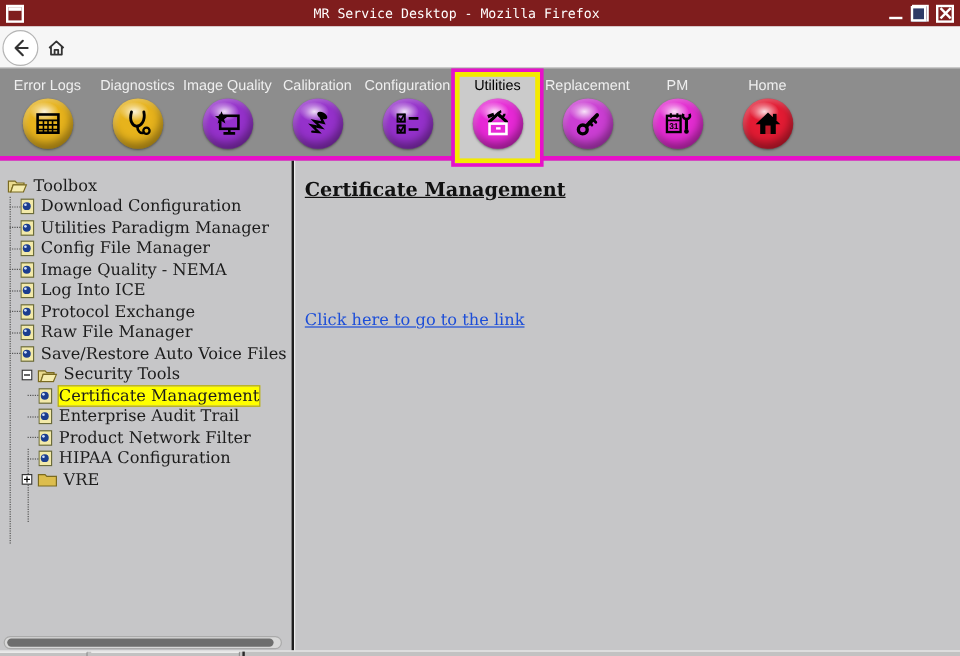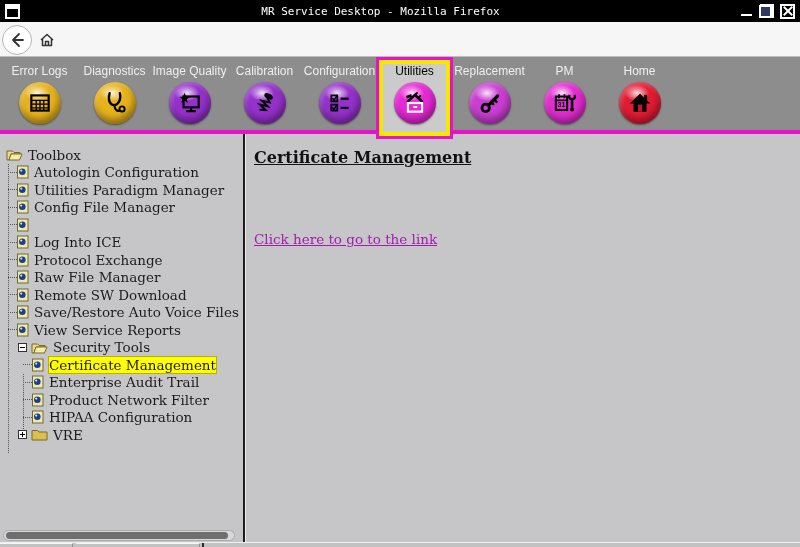--- a/index.html
+++ b/index.html
@@ -2,21 +2,21 @@
 <html><head>
 <meta charset="utf-8">
 <style>
   * { margin:0; padding:0; box-sizing:border-box; }
   html,body { width:800px; height:547px; overflow:hidden; }
   body { font-family:"Liberation Sans", sans-serif; }
   #screen { position:relative; width:800px; height:547px; background:#c6c6c8; }
 
   
   .titlebar { position:absolute; top:0; left:0; width:800px; height:22px;
-    background:#000000; display:flex; align-items:center; padding:0 5px; }
+    background:#7f1d1d; display:flex; align-items:center; padding:0 5px; }
   .win-menu-icon { width:15px; height:15px; border:2px solid #fff; position:relative; }
   .win-menu-icon::before { content:''; position:absolute; top:0; left:0; right:0; height:3px; background:#fff; }
   .title-text { flex:1; text-align:center; color:#fff; font:11px "DejaVu Sans Mono", monospace; letter-spacing:0; }
   .win-controls { display:flex; align-items:center; gap:6px; }
   .btn-min { width:12px; height:14px; position:relative; }
   .btn-min::before { content:''; position:absolute; bottom:2px; left:0; width:11px; height:2px; background:#fff; }
   .btn-restore { width:15px; height:14px; position:relative; }
   .btn-restore::before { content:''; position:absolute; top:0; right:0; width:10px; height:10px; border:2px solid #fff; }
   .btn-restore::after { content:''; position:absolute; bottom:0; left:0; width:9px; height:9px; border:2px solid #fff; background:#2e3a66; }
   .btn-close { width:15px; height:15px; border:2px solid #fff; position:relative; }
@@ -74,22 +74,22 @@
   .hscroll-thumb { position:absolute; left:2px; top:1px; width:222px; height:7px; background:#6e6e6e; border-radius:4px; }
 
   .status-strip { position:absolute; left:0; bottom:0; width:800px; height:5px; background:#c2c2c2;
     border-top:1px solid #efefef; z-index:5; }
   .seg { position:absolute; top:0; height:5px; border-top:1px solid #f5f5f5; border-right:1px solid #8f8f8f; }
   .seg1 { left:0; width:73px; } .seg2 { left:76px; width:124px; }
   .tick { position:absolute; left:202px; top:0; width:2px; height:5px; background:#2a2a2a; }
 
   .page-heading { font-family:"DejaVu Serif", serif; font-weight:bold; font-size:16px;
     text-decoration:underline; color:#111; }
-  .page-link { display:inline-block; margin-top:64px; font-family:"DejaVu Serif", serif; font-size:13.5px;
-    color:#a21caf; text-decoration:underline; cursor:pointer; }
+  .page-link { display:inline-block; margin-top:92px; font-family:"DejaVu Serif", serif; font-size:13.5px;
+    color:#1d4ed8; text-decoration:underline; cursor:pointer; }
 </style>
 </head>
 <body>
 
 <div id="screen">
 
   <div class="titlebar">
     <div class="win-menu-icon"></div>
     <div class="title-text">MR Service Desktop - Mozilla Firefox</div>
     <div class="win-controls">
@@ -236,21 +236,21 @@
           </div>
           <div class="tree-row ml1">
             <span class="stub"></span>
             <span style="display:flex">
               <svg width="12" height="14" viewBox="0 0 12 14" style="flex:0 0 auto">
                 <rect x="0.5" y="1" width="10.5" height="12" fill="#f2e9a9" stroke="#6b6b3a" stroke-width="1"></rect>
                 <circle cx="5.3" cy="6.8" r="3.3" fill="#1c3e8f"></circle>
                 <circle cx="4.2" cy="5.6" r="1.1" fill="#cfe0ff"></circle>
               </svg>
             </span>
-            <span class="lbl">Autologin Configuration</span>
+            <span class="lbl">Download Configuration</span>
           </div>
           <div class="tree-row ml1">
             <span class="stub"></span>
             <span style="display:flex">
               <svg width="12" height="14" viewBox="0 0 12 14" style="flex:0 0 auto">
                 <rect x="0.5" y="1" width="10.5" height="12" fill="#f2e9a9" stroke="#6b6b3a" stroke-width="1"></rect>
                 <circle cx="5.3" cy="6.8" r="3.3" fill="#1c3e8f"></circle>
                 <circle cx="4.2" cy="5.6" r="1.1" fill="#cfe0ff"></circle>
               </svg>
             </span>
@@ -269,20 +269,21 @@
           </div>
           <div class="tree-row ml1">
             <span class="stub"></span>
             <span style="display:flex">
               <svg width="12" height="14" viewBox="0 0 12 14" style="flex:0 0 auto">
                 <rect x="0.5" y="1" width="10.5" height="12" fill="#f2e9a9" stroke="#6b6b3a" stroke-width="1"></rect>
                 <circle cx="5.3" cy="6.8" r="3.3" fill="#1c3e8f"></circle>
                 <circle cx="4.2" cy="5.6" r="1.1" fill="#cfe0ff"></circle>
               </svg>
             </span>
+            <span class="lbl">Image Quality - NEMA</span>
           </div>
           <div class="tree-row ml1">
             <span class="stub"></span>
             <span style="display:flex">
               <svg width="12" height="14" viewBox="0 0 12 14" style="flex:0 0 auto">
                 <rect x="0.5" y="1" width="10.5" height="12" fill="#f2e9a9" stroke="#6b6b3a" stroke-width="1"></rect>
                 <circle cx="5.3" cy="6.8" r="3.3" fill="#1c3e8f"></circle>
                 <circle cx="4.2" cy="5.6" r="1.1" fill="#cfe0ff"></circle>
               </svg>
             </span>
@@ -312,43 +313,21 @@
           </div>
           <div class="tree-row ml1">
             <span class="stub"></span>
             <span style="display:flex">
               <svg width="12" height="14" viewBox="0 0 12 14" style="flex:0 0 auto">
                 <rect x="0.5" y="1" width="10.5" height="12" fill="#f2e9a9" stroke="#6b6b3a" stroke-width="1"></rect>
                 <circle cx="5.3" cy="6.8" r="3.3" fill="#1c3e8f"></circle>
                 <circle cx="4.2" cy="5.6" r="1.1" fill="#cfe0ff"></circle>
               </svg>
             </span>
-            <span class="lbl">Remote SW Download</span>
-          </div>
-          <div class="tree-row ml1">
-            <span class="stub"></span>
-            <span style="display:flex">
-              <svg width="12" height="14" viewBox="0 0 12 14" style="flex:0 0 auto">
-                <rect x="0.5" y="1" width="10.5" height="12" fill="#f2e9a9" stroke="#6b6b3a" stroke-width="1"></rect>
-                <circle cx="5.3" cy="6.8" r="3.3" fill="#1c3e8f"></circle>
-                <circle cx="4.2" cy="5.6" r="1.1" fill="#cfe0ff"></circle>
-              </svg>
-            </span>
             <span class="lbl">Save/Restore Auto Voice Files</span>
-          </div>
-          <div class="tree-row ml1">
-            <span class="stub"></span>
-            <span style="display:flex">
-              <svg width="12" height="14" viewBox="0 0 12 14" style="flex:0 0 auto">
-                <rect x="0.5" y="1" width="10.5" height="12" fill="#f2e9a9" stroke="#6b6b3a" stroke-width="1"></rect>
-                <circle cx="5.3" cy="6.8" r="3.3" fill="#1c3e8f"></circle>
-                <circle cx="4.2" cy="5.6" r="1.1" fill="#cfe0ff"></circle>
-              </svg>
-            </span>
-            <span class="lbl">View Service Reports</span>
           </div>
           <div class="tree-row mlf">
             <span class="toggle minus"></span>
             <span class="icon-gap"></span>
             <span style="display:flex">
               <svg width="17" height="13" viewBox="0 0 17 13" style="flex:0 0 auto">
                 <path d="M1 3 H6.5 L8 4.5 H14 V6 H5 L3 12 H1 Z" fill="#e9da8e" stroke="#7a6a20" stroke-width="1"></path>
                 <path d="M5 6 H16 L13.5 12 H3 Z" fill="#f5ecae" stroke="#7a6a20" stroke-width="1"></path>
               </svg>
             </span>

